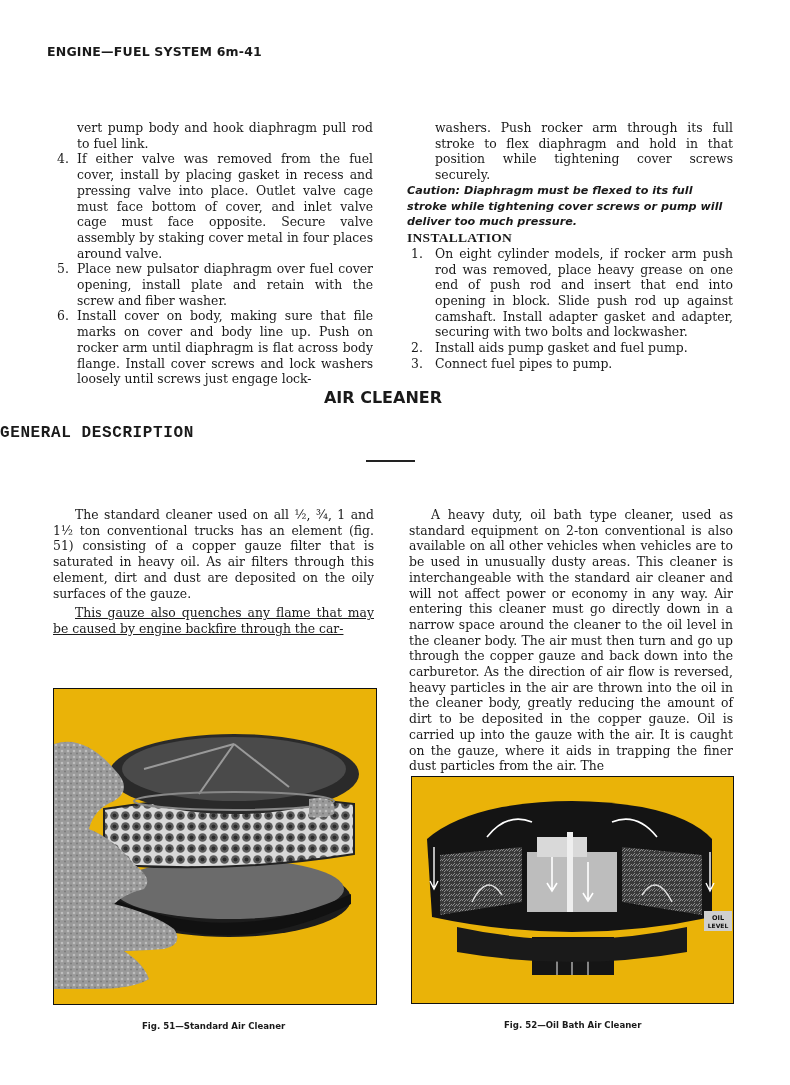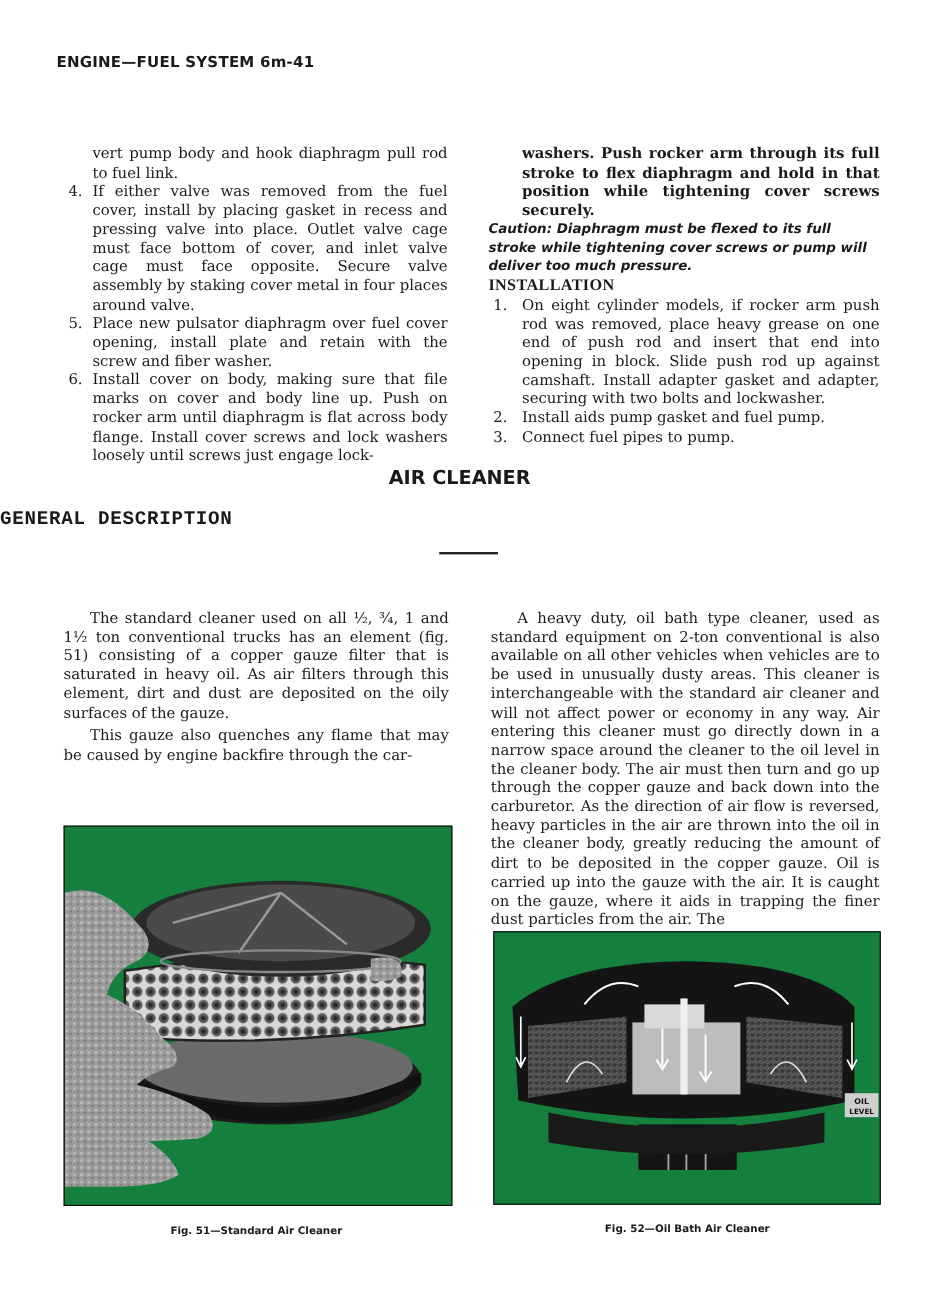--- a/index.html
+++ b/index.html
@@ -13,23 +13,23 @@
   .step { position:relative; padding-left:24px; }
   .step .num { position:absolute; left:4px; top:0; }
   .caution { font-family:"DejaVu Sans", sans-serif; font-weight:bold; font-style:italic;
              font-size:11.2px; line-height:15.8px; margin:4px 0 4px 28px; text-align:left; }
   .subhead { font-family:"Liberation Serif", serif; font-weight:bold; font-size:13.5px; margin:2px 0 0 0; letter-spacing:0.3px;}
   .title-main { position:absolute; left:0; width:766px; top:388px; text-align:center;
                 font-family:"DejaVu Sans", sans-serif; font-weight:bold; font-size:16px; }
   .title-sub { position:absolute; left:0; width:790px; top:424px; text-align:left;
                font-family:Liberation Mono, monospace; font-weight:bold; font-size:16px; letter-spacing:0.6px; }
   .rule { position:absolute; left:366px; top:460px; width:49px; height:1.5px; background:#222; }
-  .figure { position:absolute; border:1.5px solid #111; background:#15803d; overflow:hidden; }
+  .figure { position:absolute; border:1.5px solid #111; background:#eab308; overflow:hidden; }
   .caption { position:absolute; font-family:"DejaVu Sans", sans-serif; font-weight:bold; font-size:8.6px; }
-  .p-gap { margin-top:4px !important; }
+  .p-gap { margin-top:4px !important;text-decoration:underline; }
 </style>
 </head>
 <body>
 
 <div class="header">ENGINE—FUEL SYSTEM 6m-41</div>
 
 <div class="col" style="left:53px; top:92px; width:320px;">
   <p style="padding-left:24px;">vert pump body and hook diaphragm pull rod to fuel link.</p>
   <div class="step">
     <span class="num">4.</span>
@@ -39,21 +39,21 @@
     <span class="num">5.</span>
     <p>Place new pulsator diaphragm over fuel cover opening, install plate and retain with the screw and fiber washer.</p>
   </div>
   <div class="step">
     <span class="num">6.</span>
     <p>Install cover on body, making sure that file marks on cover and body line up. Push on rocker arm until diaphragm is flat across body flange. Install cover screws and lock washers loosely until screws just engage lock-</p>
   </div>
 </div>
 
 <div class="col" style="left:407px; top:92px; width:326px;">
-  <p style="padding-left:28px;font-weight:bold;">washers. Push rocker arm through its full stroke to flex diaphragm and hold in that position while tightening cover screws securely.</p>
+  <p style="padding-left:28px;">washers. Push rocker arm through its full stroke to flex diaphragm and hold in that position while tightening cover screws securely.</p>
   <p class="caution">Caution: Diaphragm must be flexed to its full stroke while tightening cover screws or pump will deliver too much pressure.</p>
   <p class="subhead">INSTALLATION</p>
   <div class="step" style="padding-left:28px;">
     <span class="num">1.</span>
     <p>On eight cylinder models, if rocker arm push rod was removed, place heavy grease on one end of push rod and insert that end into opening in block. Slide push rod up against camshaft. Install adapter gasket and adapter, securing with two bolts and lockwasher.</p>
   </div>
   <div class="step" style="padding-left:28px;">
     <span class="num">2.</span>
     <p>Install aids pump gasket and fuel pump.</p>
   </div>

